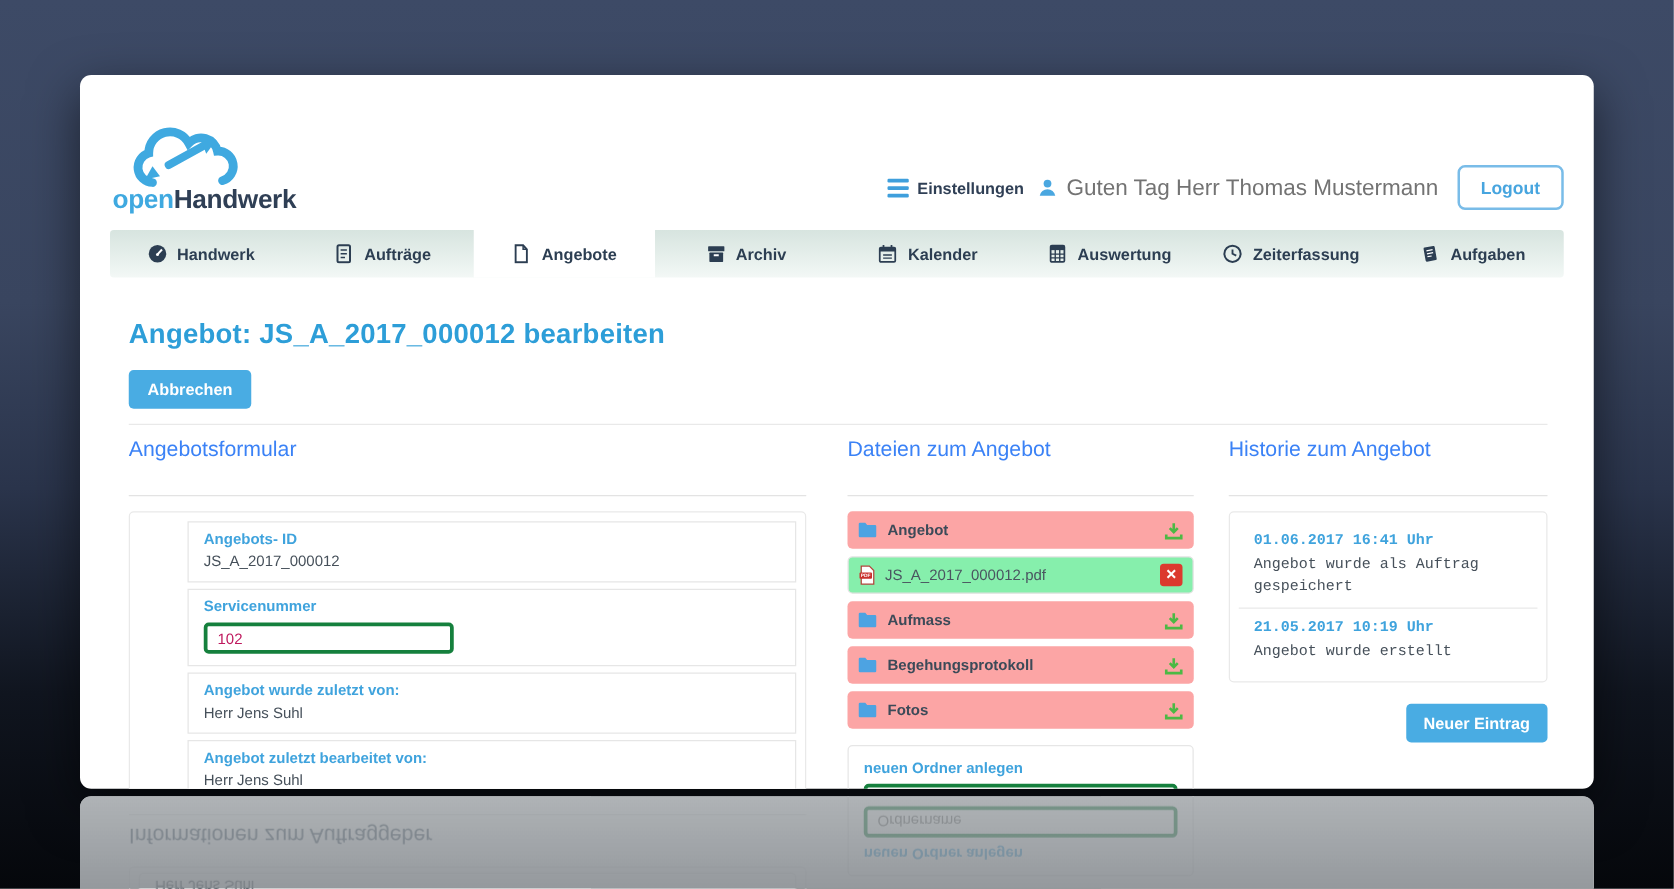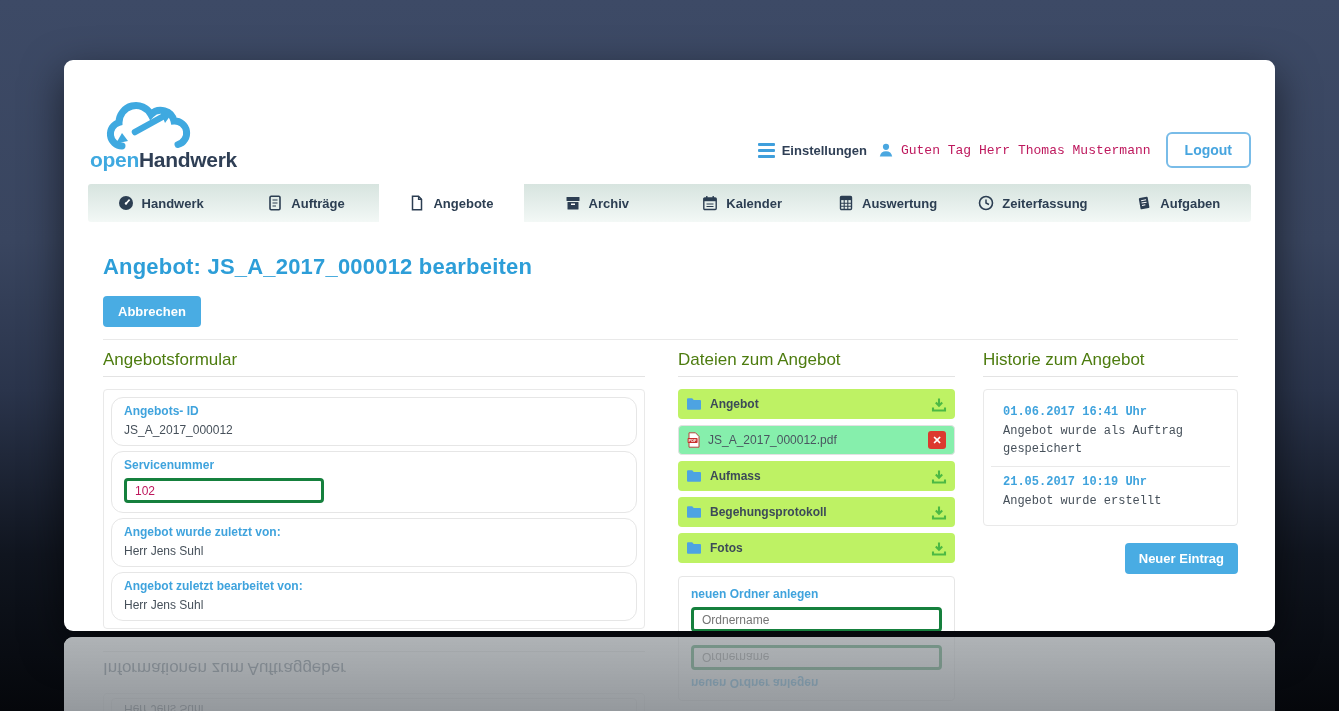--- a/index.html
+++ b/index.html
@@ -20,21 +20,21 @@
   .logo { display:flex; flex-direction:column; cursor:pointer; width:170px; position:relative; }
   .logo-text { font-size:21px; letter-spacing:-0.3px; margin-top:-14px; margin-left:2px; }
   .logo-open { color:#3fa9e0; font-weight:bold; }
   .logo-rest { color:#2f3f55; font-weight:600; }
   .header-right { display:flex; align-items:center; gap:11px; margin-top:32px; }
   .settings { display:flex; align-items:center; gap:7px; cursor:pointer; }
   .settings-label { font-size:13px; font-weight:bold; color:#2f3f55; }
   .menu-icon { display:inline-flex; flex-direction:column; gap:3px; }
   .menu-icon i { display:block; width:17px; height:3px; background:#3f9fdc; border-radius:1px; }
   .greeting { display:flex; align-items:center; gap:7px; cursor:pointer; }
-  .greeting-text { font-size:13px; color:#be185d;font-family:Liberation Mono, monospace; }
+  .greeting-text { font-size:18px; color:#737373; }
   .logout-btn {
     background:#fff; border:2px solid #79bce8; color:#47a5df; font-weight:bold;
     font-size:14px; padding:8px 17px; border-radius:6px; cursor:pointer; margin-left:4px;
     font-family:"Liberation Sans", sans-serif;
   }
 
   
   .nav {
     margin:4px 24px 0 24px; height:38px; display:flex;
     background:linear-gradient(180deg,#d7e4df 0%,#eaf2ef 70%,#f3f8f6 100%);
@@ -48,41 +48,41 @@
   
   .content { padding:0 37px 0 39px; }
   .page-title { margin-top:32px; font-size:22px; font-weight:bold; color:#2d9ed8; letter-spacing:0.2px; }
   .cancel-btn {
     margin-top:16px; background:#49ace3; color:#fff; border:none; font-weight:bold; font-size:13px;
     padding:8px 15px; border-radius:4px; cursor:pointer; font-family:"Liberation Sans", sans-serif;
   }
   .top-rule { border:none; border-top:1px solid #e9e9e9; margin-top:12px; }
 
   .columns { display:flex; margin-top:10px; }
-  .col h2 { font-size:17px; font-weight:400; color:#4d7c0f; padding-bottom:6px; border-bottom:1px solid #e3e3e3; }
+  .col h2 { font-size:17px; font-weight:400; color:#3b82f6; padding-bottom:26px; border-bottom:1px solid #e3e3e3; }
   .form-col { width:542px; margin-right:33px; }
   .files-col { width:277px; margin-right:28px; }
   .history-col { width:255px; }
 
   .outer-box { margin-top:12px; border:1px solid #e9e9e9; border-radius:4px; padding:7px; background:#fff; }
-  .field { border:1px solid #e6e6e6; border-radius:12px; padding:6px 28px 7px 12px; margin-bottom:5px; background:#fff; }
+  .field { border:1px solid #e6e6e6; border-radius:0; padding:6px 28px 7px 12px; margin-bottom:5px; background:#fff;margin-left:39px; }
   .field:last-child { margin-bottom:0; }
   .field-label { display:block; font-size:12px; font-weight:bold; color:#3fa3dd; margin-bottom:2px; }
   .field-value { font-size:12px; color:#46505a; }
   .text-input {
     font-size:12px; color:#be185d; border:3px solid #15803d; border-radius:4px; height:25px; padding:0 8px;
     font-family:"Liberation Sans", sans-serif; outline:none;
   }
   .service-input { width:200px; margin-top:4px; margin-bottom:2px; }
   .next-section { margin-top:22px; }
 
   
   .file-rows { margin-top:12px; }
   .frow { display:flex; align-items:center; height:30px; border-radius:4px; padding:0 8px; margin-bottom:6px; }
-  .frow.folder { background:#bef264;justify-content:space-between; }
+  .frow.folder { background:#fca5a5;justify-content:space-between; }
   .frow.file { background:#86efac; border:1px solid #e2e2e2; }
   .frow .fname { flex:1; font-size:12px; font-weight:bold; color:#3c4a58; margin-left:8px; }
   .frow.file .fname { font-weight:400; color:#4a5560; }
   .icon-btn { background:none; border:none; cursor:pointer; display:inline-flex; padding:0; }
   .delete-box { width:18px; height:18px; background:#dc392e; border-radius:3px; color:#fff; font-size:11px; font-weight:bold;
     display:flex; align-items:center; justify-content:center; line-height:1; }
   .new-folder-box { margin-top:13px; border:1px solid #e6e6e6; border-radius:4px; padding:10px 12px 14px 12px; }
   .nf-label { display:block; font-size:12px; font-weight:bold; color:#3fa3dd; margin-bottom:6px; }
   .nf-input { width:100%; }
 

